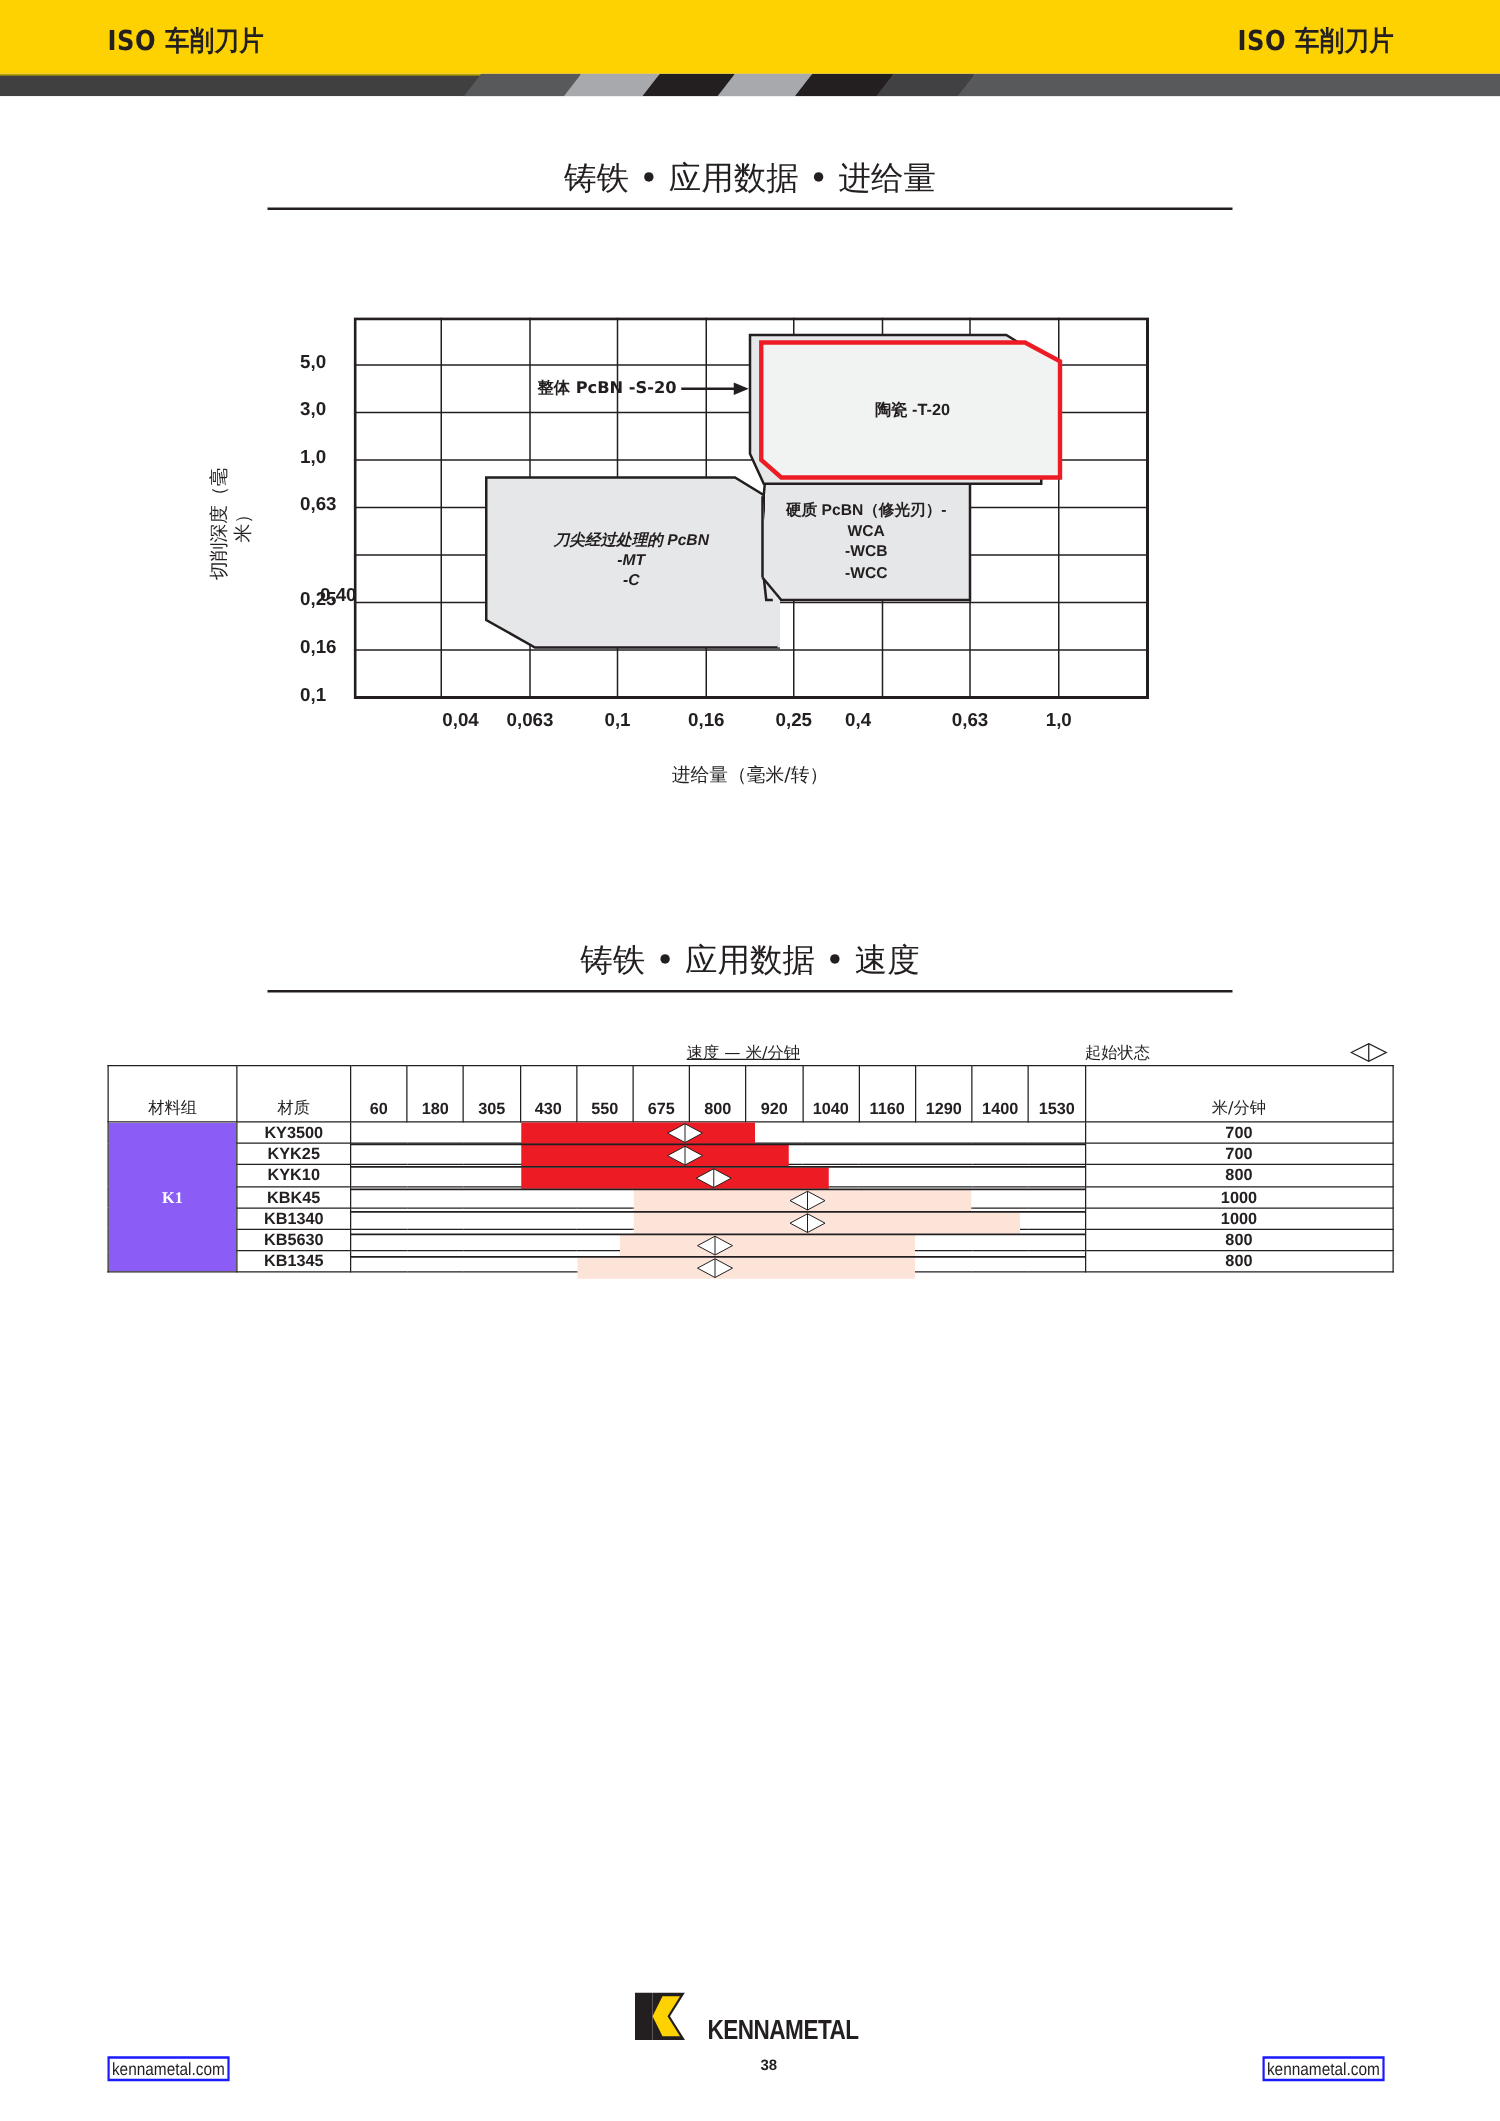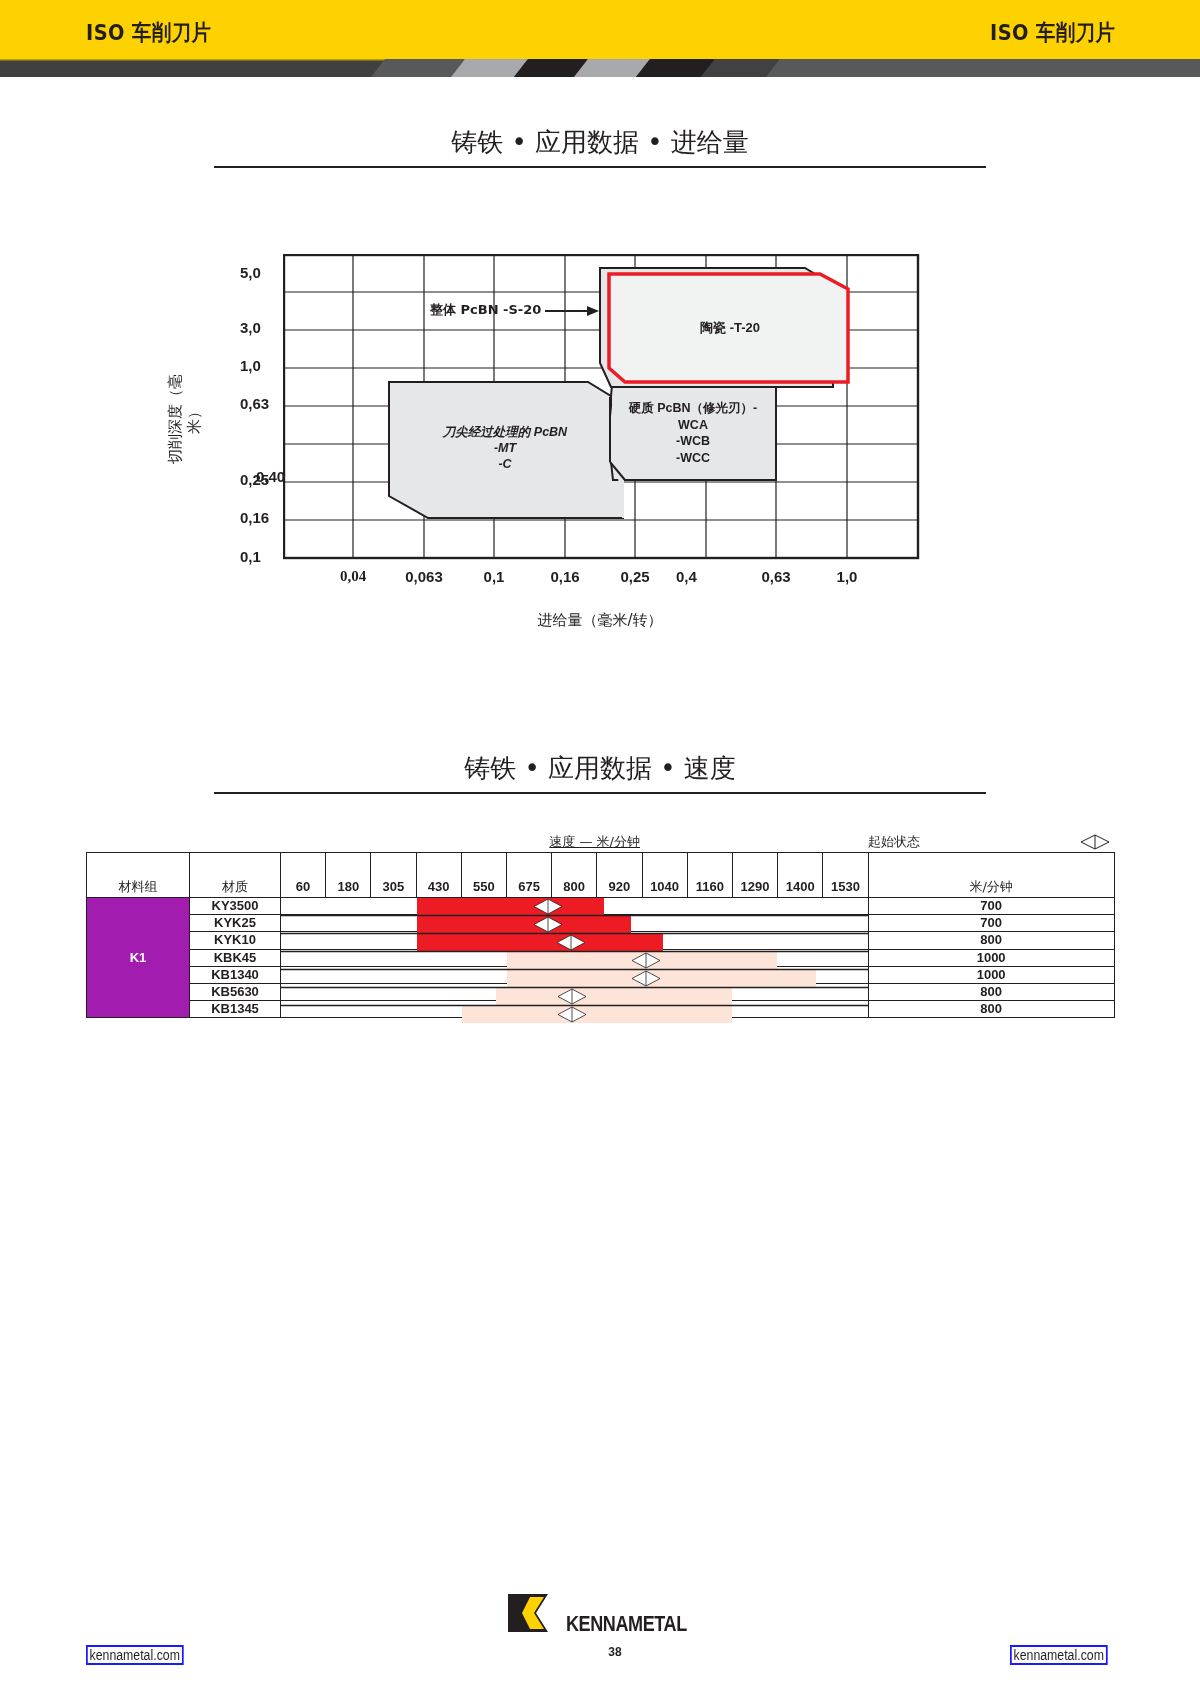--- a/index.html
+++ b/index.html
@@ -9,21 +9,21 @@
   .topbar{left:0;top:0;width:1200px;height:59px;background:#fed100;}
   .topbar .t{position:absolute;top:18px;font-size:22px;font-weight:bold;color:#231f20;letter-spacing:0.5px;font-family:"DejaVu Sans",sans-serif;transform:scaleX(0.88);transform-origin:left top;}
   .sectitle{left:0;width:1200px;text-align:center;font-size:26px;font-family:"DejaVu Sans",sans-serif;color:#231f20;}
   .rule{left:214px;width:772px;height:2px;background:#231f20;}
   .tick{font-size:15px;font-weight:bold;color:#231f20;}
   .small{font-size:13px;color:#231f20;font-family:"DejaVu Sans",sans-serif;}
   table.sp{position:absolute;left:86px;top:852px;border-collapse:collapse;table-layout:fixed;}
   table.sp td{border:1.5px solid #231f20;padding:0;font-size:13px;text-align:center;height:16.2px;line-height:16px;font-weight:bold;position:relative;}
   table.sp tr.h td{height:43px;vertical-align:bottom;font-weight:bold;line-height:18px;padding-bottom:1px;}
   table.sp tr.h td.cn{font-weight:normal;font-family:"DejaVu Sans",sans-serif;}
-  td.grp{background:#a21caf;color:#fff;}
+  td.grp{background:#8b5cf6;color:#fff;font-family:Liberation Serif, serif;}
   td.bars{border-top:1.5px solid #231f20;}
   .footlink{font-size:14px;color:#231f20;border:2px solid #1a1aff;padding:0 2px;line-height:16px;transform:scaleX(0.88);transform-origin:left top;}
 </style>
 </head>
 <body>
 
 <div class="abs topbar">
   <span class="t" style="left:86px;">ISO 车削刀片</span>
   <span class="t" style="left:990px;">ISO 车削刀片</span>
 </div>
@@ -38,21 +38,21 @@
   <polygon points="715,0 780,0 766,18 701,18" fill="#414042"></polygon>
   <polygon points="780,0 1200,0 1200,18 766,18" fill="#58595b"></polygon>
 </svg>
 
 <div class="abs sectitle" style="top:125px;">铸铁 • 应用数据 • 进给量</div>
 <div class="abs rule" style="top:166px;"></div>
 
 <div class="abs small" style="left:130px;top:400px;width:110px;font-size:15px;transform:rotate(-90deg);transform-origin:center;text-align:center;">切削深度（毫米）</div>
 
 <div>
-  <div class="abs tick" style="left:240px;top:264px;">5,0</div>
+  <div class="abs tick" style="left:240px;top:281px;">5,0</div>
   <div class="abs tick" style="left:240px;top:319px;">3,0</div>
   <div class="abs tick" style="left:240px;top:357px;">1,0</div>
   <div class="abs tick" style="left:240px;top:395px;">0,63</div>
   <div class="abs tick" style="left:256px;top:433px;margin-top:35px;">0,40</div>
   <div class="abs tick" style="left:240px;top:471px;">0,25</div>
   <div class="abs tick" style="left:240px;top:509px;">0,16</div>
   <div class="abs tick" style="left:240px;top:548px;">0,1</div>
 </div>
 
 <svg class="abs" style="left:283px;top:254px;" width="637" height="306">
@@ -102,21 +102,21 @@
   <div>-C</div>
 </div>
 <div class="abs" style="left:612px;top:400px;width:162px;text-align:center;font-size:12.5px;font-weight:bold;line-height:16.5px;">
   <div>硬质 PcBN（修光刃）-</div>
   <div>WCA</div>
   <div>-WCB</div>
   <div>-WCC</div>
 </div>
 
 <div>
-  <div class="abs tick" style="left:323px;top:568px;width:60px;text-align:center;font-family:Liberation Serif, serif;">0,04</div>
+  <div class="abs tick" style="left:323px;top:568px;width:60px;text-align:right;">0,04</div>
   <div class="abs tick" style="left:394px;top:568px;width:60px;text-align:center;">0,063</div>
   <div class="abs tick" style="left:464px;top:568px;width:60px;text-align:center;">0,1</div>
   <div class="abs tick" style="left:535px;top:568px;width:60px;text-align:center;">0,16</div>
   <div class="abs tick" style="left:605px;top:568px;width:60px;text-align:center;">0,25</div>
   <div class="abs tick" style="left:676px;top:568px;width:60px;text-align:left;">0,4</div>
   <div class="abs tick" style="left:746px;top:568px;width:60px;text-align:center;">0,63</div>
   <div class="abs tick" style="left:817px;top:568px;width:60px;text-align:center;">1,0</div>
 </div>
 <div class="abs small" style="left:500px;top:611px;width:200px;text-align:center;font-size:15px;">进给量（毫米/转）</div>
 

